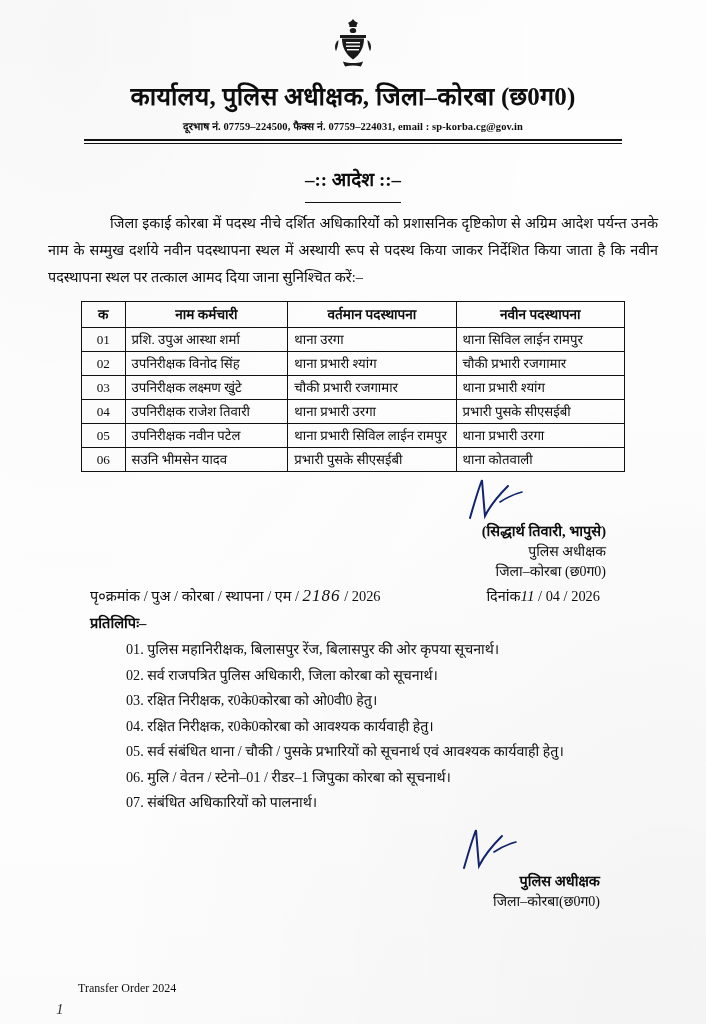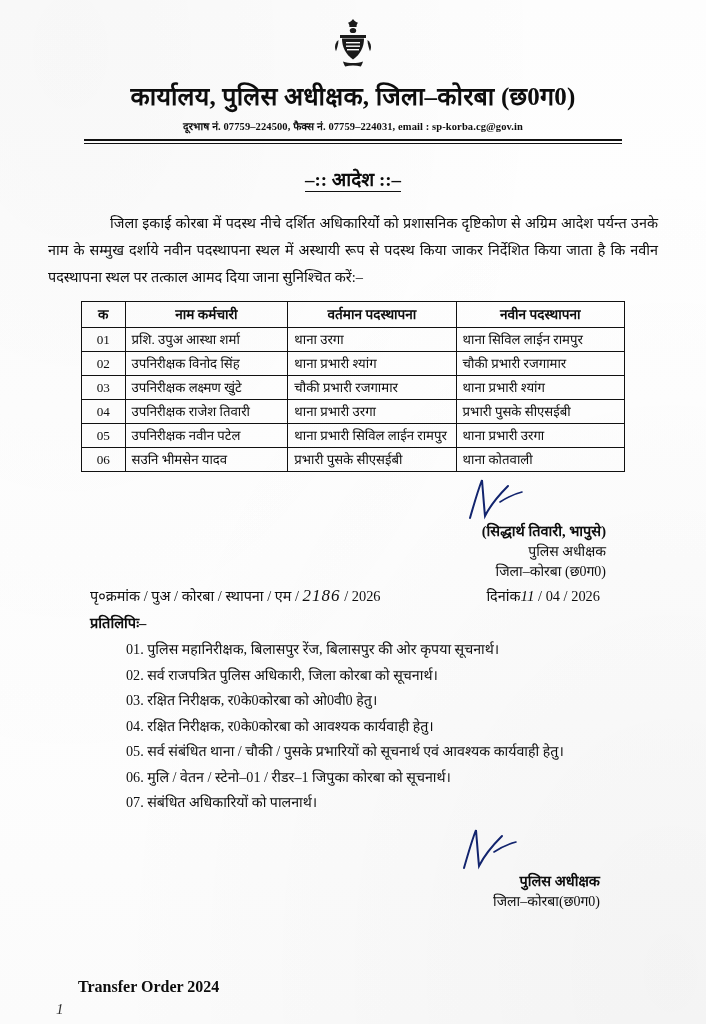--- a/index.html
+++ b/index.html
@@ -74,21 +74,21 @@
   .order-heading {
     text-align: center;
     font-size: 19px;
     font-weight: bold;
     margin-top: 22px;
     position: relative;
   }
   .order-heading u {
     text-decoration: none;
     border-bottom: 1.6px solid #111;
-    padding-bottom: 1px;
+    padding-bottom: 12px;
     text-align: center;
   }
 
   .body-para {
     margin-top: 18px;
     font-size: 14.4px;
     line-height: 27px;
     text-align: justify;
     text-justify: inter-word;
     padding: 0 4px;
@@ -187,22 +187,22 @@
   .sig-block-2 {
     margin-top: 10px;
     text-align: right;
     padding-right: 62px;
   }
 
   .footer {
     position: absolute;
     left: 78px;
     bottom: 28px;
-    font-size: 16px;
-    font-weight: bold;
+    font-size: 12px;
+    font-weight: normal;
   }
   .pagemark {
     position: absolute;
     left: 56px;
     bottom: 6px;
     font-size: 15px;
     font-style: italic;
     color: #333;
   }
 </style>

